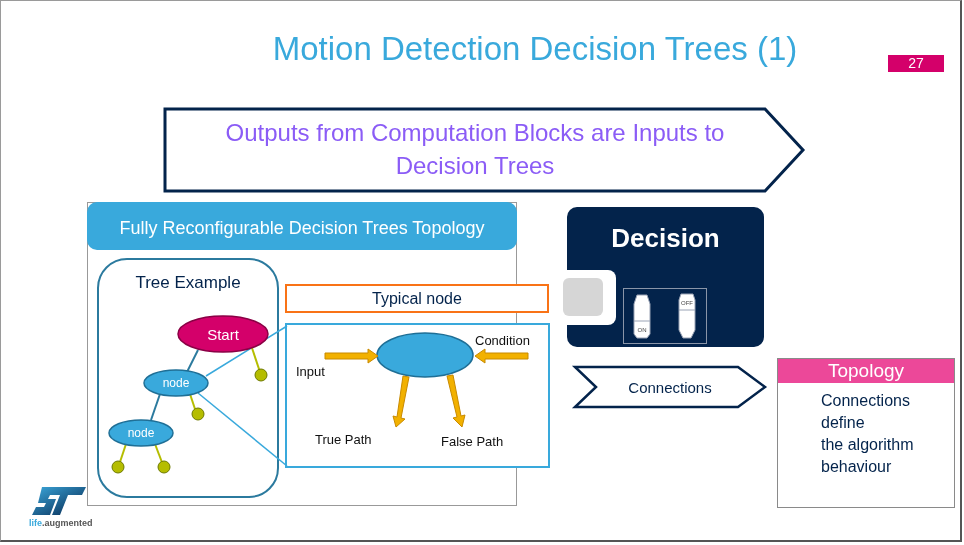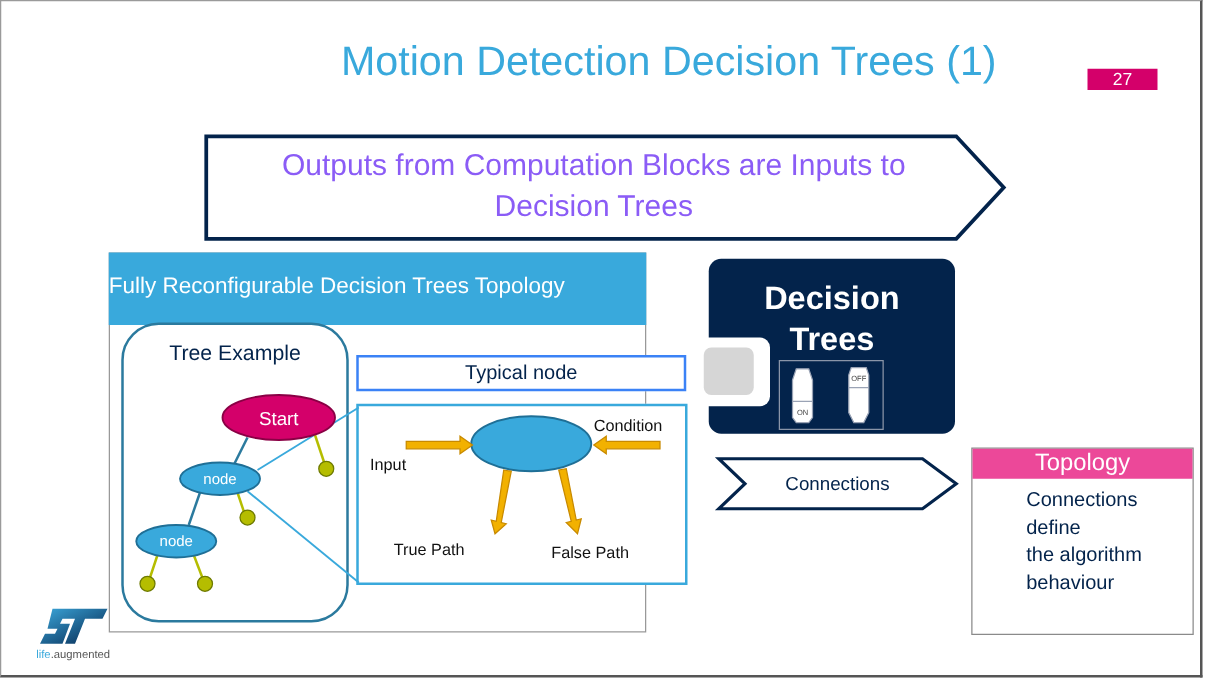--- a/index.html
+++ b/index.html
@@ -1,37 +1,37 @@
 <!DOCTYPE html>
 <html><head>
 <meta charset="utf-8">
 <style>
   html,body{margin:0;padding:0;}
   body{width:964px;height:545px;background:#fff;position:relative;overflow:hidden;font-family:"Liberation Sans",sans-serif;}
   .frame{position:absolute;left:0;top:0;width:962px;height:542px;border:1px solid #9a9a9a;border-right:2px solid #555;border-bottom:2px solid #555;box-sizing:border-box;}
   .title{position:absolute;left:150px;top:30px;width:770px;text-align:center;font-size:33px;color:#39a9dc;}
-  .pagenum{position:absolute;left:870px;top:55px;width:56px;height:17px;background:#d4006a;color:#fff;font-size:14px;text-align:center;line-height:17px;}
+  .pagenum{position:absolute;left:888px;top:55px;width:56px;height:17px;background:#d4006a;color:#fff;font-size:14px;text-align:center;line-height:17px;}
   .banner-txt{position:absolute;left:165px;top:116px;width:620px;text-align:center;font-size:24px;line-height:33px;color:#8b5cf6;}
   .panel{position:absolute;left:87px;top:202px;width:430px;height:304px;border:1px solid #999;box-sizing:border-box;background:#fff;}
-  .panel-head{position:absolute;left:87px;top:202px;width:430px;height:58px;background:#39a9dc;color:#fff;font-size:18px;line-height:53px;text-align:left;}
+  .panel-head{position:absolute;left:87px;top:202px;width:430px;height:48px;background:#39a9dc;color:#fff;font-size:18px;line-height:53px;text-align:center;border-radius:10px;}
   .tree-box{position:absolute;left:97px;top:258px;width:182px;height:240px;border:2px solid #2b7a9e;border-radius:30px;box-sizing:border-box;background:#fff;}
   .tree-label{position:absolute;left:97px;top:273px;width:182px;text-align:center;font-size:17px;color:#03234b;}
-  .typ-node{position:absolute;left:285px;top:284px;width:264px;height:29px;border:2px solid #3b82f6;box-sizing:border-box;text-align:center;font-size:16px;line-height:25px;color:#03234b;background:#fff;}
+  .typ-node{position:absolute;left:285px;top:284px;width:264px;height:29px;border:2px solid #f97316;box-sizing:border-box;text-align:center;font-size:16px;line-height:25px;color:#03234b;background:#fff;}
   .node-box{position:absolute;left:285px;top:323px;width:265px;height:145px;border:2px solid #39a9dc;box-sizing:border-box;background:#fff;}
   .lbl{position:absolute;font-size:13px;color:#111;}
   .dt{position:absolute;left:567px;top:207px;width:197px;height:140px;background:#03234b;border-radius:10px;}
   .dt-title{position:absolute;left:567px;top:222px;width:197px;text-align:center;font-size:26px;line-height:33px;font-weight:bold;color:#fff;}
   .dt-white{position:absolute;left:556px;top:270px;width:60px;height:55px;background:#fff;border-radius:8px;}
   .dt-gray{position:absolute;left:563px;top:278px;width:40px;height:38px;background:#d6d6d6;border-radius:6px;}
   .switch-box{position:absolute;left:623px;top:288px;width:84px;height:56px;border:1px solid #8a95a8;box-sizing:border-box;}
   .conn-txt{position:absolute;left:600px;top:379px;width:140px;text-align:center;font-size:15px;color:#03234b;}
   .topo{position:absolute;left:777px;top:358px;width:178px;height:150px;border:1px solid #8a8a8a;box-sizing:border-box;background:#fff;}
   .topo-head{position:absolute;left:778px;top:359px;width:176px;height:24px;background:#ec4899;color:#fff;font-size:19px;line-height:24px;text-align:center;}
   .topo-body{position:absolute;left:821px;top:390px;font-size:16px;line-height:22px;color:#03234b;}
-  .logo-txt{position:absolute;left:29px;top:518px;font-size:9px;color:#39a9dc;}
+  .logo-txt{position:absolute;left:29px;top:518px;font-size:9px;color:#39a9dc;font-weight:bold;}
   .logo-txt span{color:#555;}
 </style>
 </head>
 <body>
 
 <div class="frame"></div>
 
 <div class="title">Motion Detection Decision Trees (1)</div>
 <div class="pagenum">27</div>
 
@@ -90,21 +90,20 @@
 <div class="lbl" style="left:296px;top:333px;margin-top:31px;">Input</div>
 <div class="lbl" style="left:475px;top:333px;">Condition</div>
 <div class="lbl" style="left:315px;top:432px;">True Path</div>
 <div class="lbl" style="left:441px;top:434px;">False Path</div>
 
 <div class="dt"></div>
 <div class="dt-white"></div>
 <div class="dt-gray"></div>
 <div class="dt-title">
   <div>Decision</div>
-  <div>Trees</div>
 </div>
 <div class="switch-box"></div>
 <svg style="position:absolute;left:623px;top:288px" width="84" height="56">
   <g>
     <path d="M14,7 L24,7 L27,16 L27,46 L24,50 L14,50 L11,46 L11,16 Z" fill="#fff" stroke="#9aa3b5" stroke-width="1"></path>
     <line x1="11" y1="33" x2="27" y2="33" stroke="#9aa3b5" stroke-width="1"></line>
     <text x="19" y="44" text-anchor="middle" font-family="Liberation Sans, sans-serif" font-size="6" fill="#444">ON</text>
   </g>
   <g>
     <path d="M58,6 L70,6 L72,12 L72,42 L68,50 L60,50 L56,42 L56,12 Z" fill="#fff" stroke="#9aa3b5" stroke-width="1"></path>

